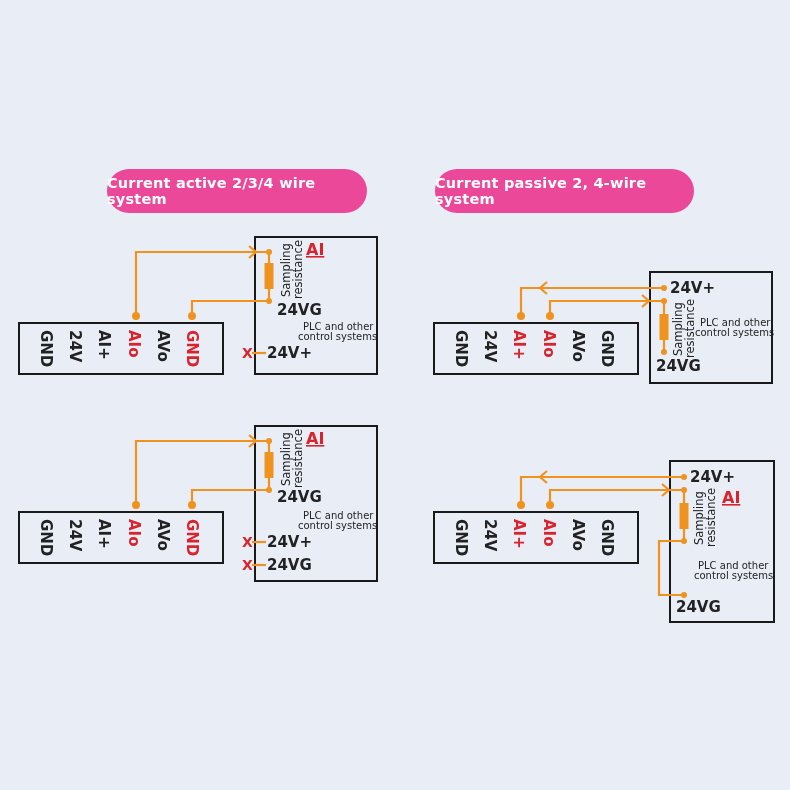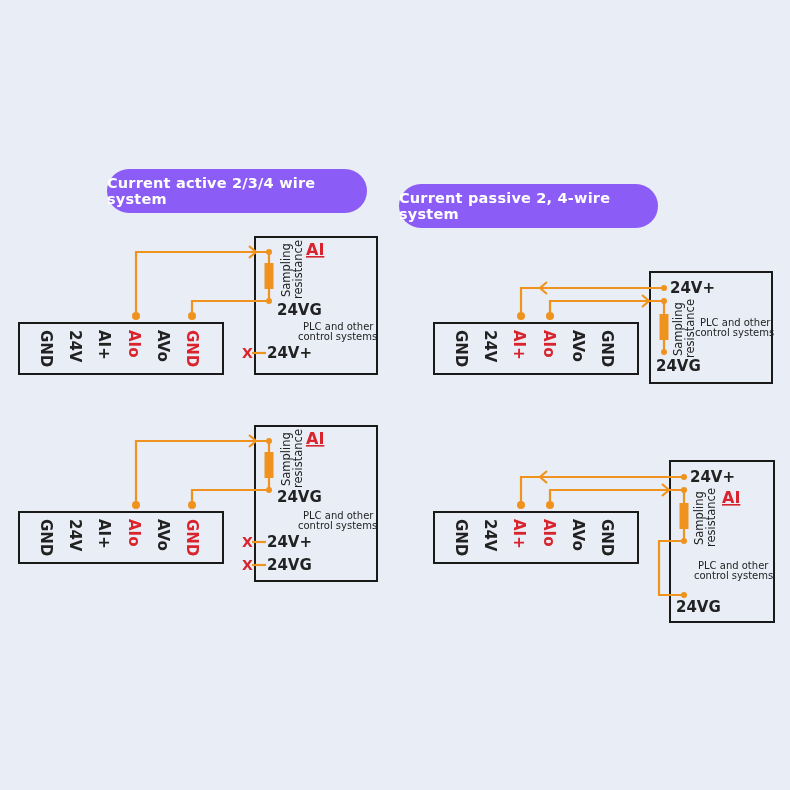--- a/index.html
+++ b/index.html
@@ -1,39 +1,39 @@
 <!DOCTYPE html>
 <html><head>
   <meta charset="utf-8">
   <style>
     html, body { margin: 0; padding: 0; }
     body { width: 790px; height: 790px; background: #e9eef6; position: relative; overflow: hidden;
       font-family: "Liberation Sans", "DejaVu Sans", sans-serif; }
-    .pill { position: absolute; height: 44px; border-radius: 22px; background: #8b5cf6;
+    .pill { position: absolute; height: 44px; border-radius: 22px; background: #ec4899;
       color: #fff; font-weight: bold; font-size: 14.5px; display: flex; align-items: center;
       justify-content: center; letter-spacing: 0.2px; font-family: "DejaVu Sans", sans-serif; }
     svg { position: absolute; left: 0; top: 0; }
     .wire { stroke: #f0921e; stroke-width: 2.2; fill: none; }
     .box { stroke: #1a1a1a; stroke-width: 2; fill: none; }
     .dot { fill: #f0921e; }
     .res { fill: #f0921e; }
     .term { font-family: "DejaVu Sans", sans-serif; font-weight: bold; font-size: 15px; }
     .lbl-dark { fill: #222; }
     .lbl-red { fill: #d9232d; }
     .big { font-family: "DejaVu Sans", sans-serif; font-weight: bold; font-size: 15px; fill: #222; }
     .small { font-family: "DejaVu Sans", sans-serif; font-size: 10px; fill: #222; }
     .samp { font-family: "DejaVu Sans", sans-serif; font-size: 11.5px; fill: #222; }
     .ai { font-family: "DejaVu Sans", sans-serif; font-weight: bold; font-size: 16px; fill: #d9232d; text-decoration: underline; }
     .xmark { font-family: "DejaVu Sans", sans-serif; font-weight: bold; font-size: 14px; fill: #d9232d; }
   </style>
 </head>
 <body>
 
 <div class="pill" style="left:107px; top:169px; width:260px;">Current active 2/3/4 wire system</div>
-<div class="pill" style="left:399px; top:169px; width:259px;margin-top:15px;">Current passive 2, 4-wire system</div>
+<div class="pill" style="left:435px; top:169px; width:259px;">Current passive 2, 4-wire system</div>
 
 <svg width="790" height="790" viewBox="0 0 790 790">
 
   <g>
     <rect class="box" x="19" y="323" width="204" height="51"></rect>
     <g>
       <text class="term lbl-dark" transform="translate(41,330) rotate(90)">GND</text>
       <text class="term lbl-dark" transform="translate(70,330) rotate(90)">24V</text>
       <text class="term lbl-dark" transform="translate(99,330) rotate(90)">AI+</text>
       <text class="term lbl-red" transform="translate(129,330) rotate(90)">AIo</text>

